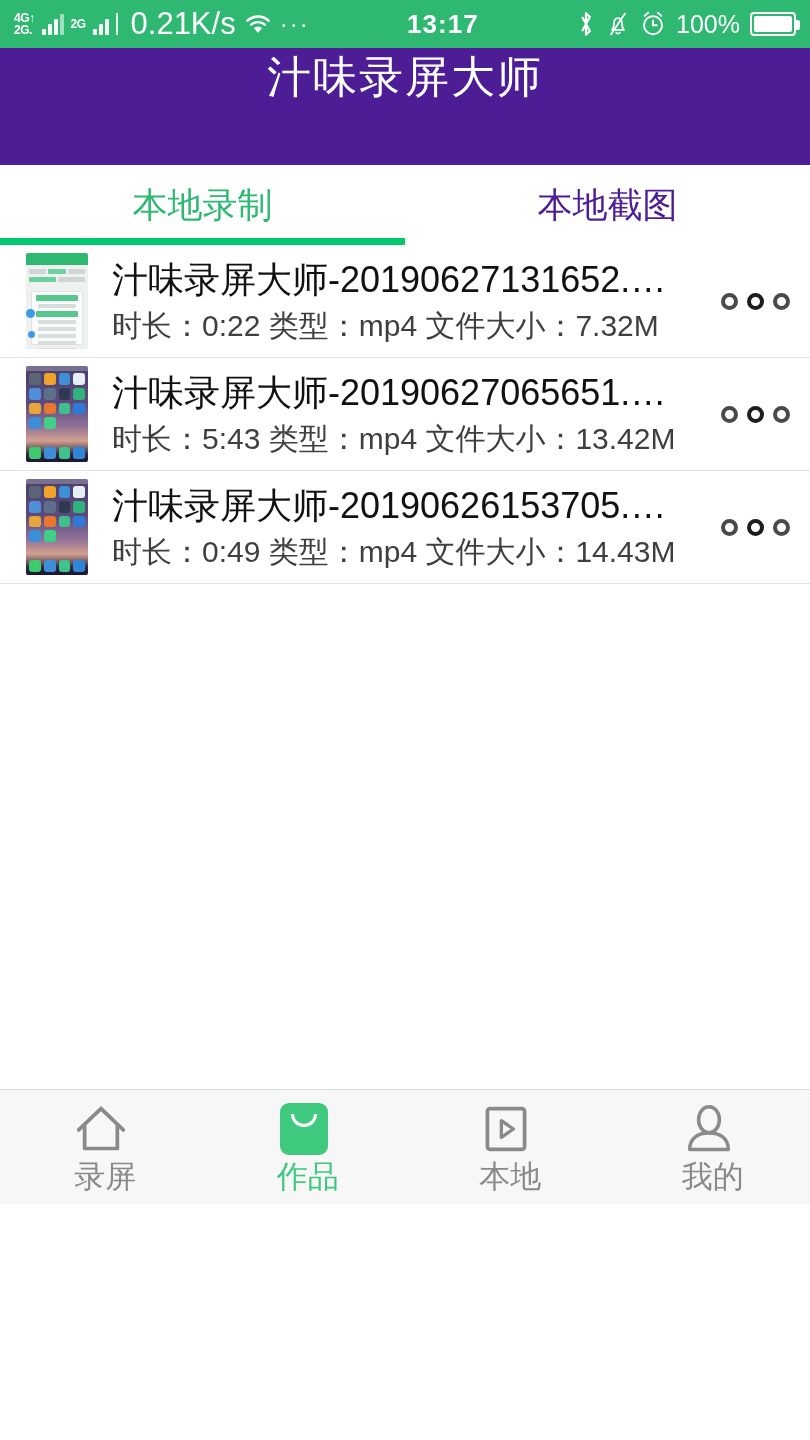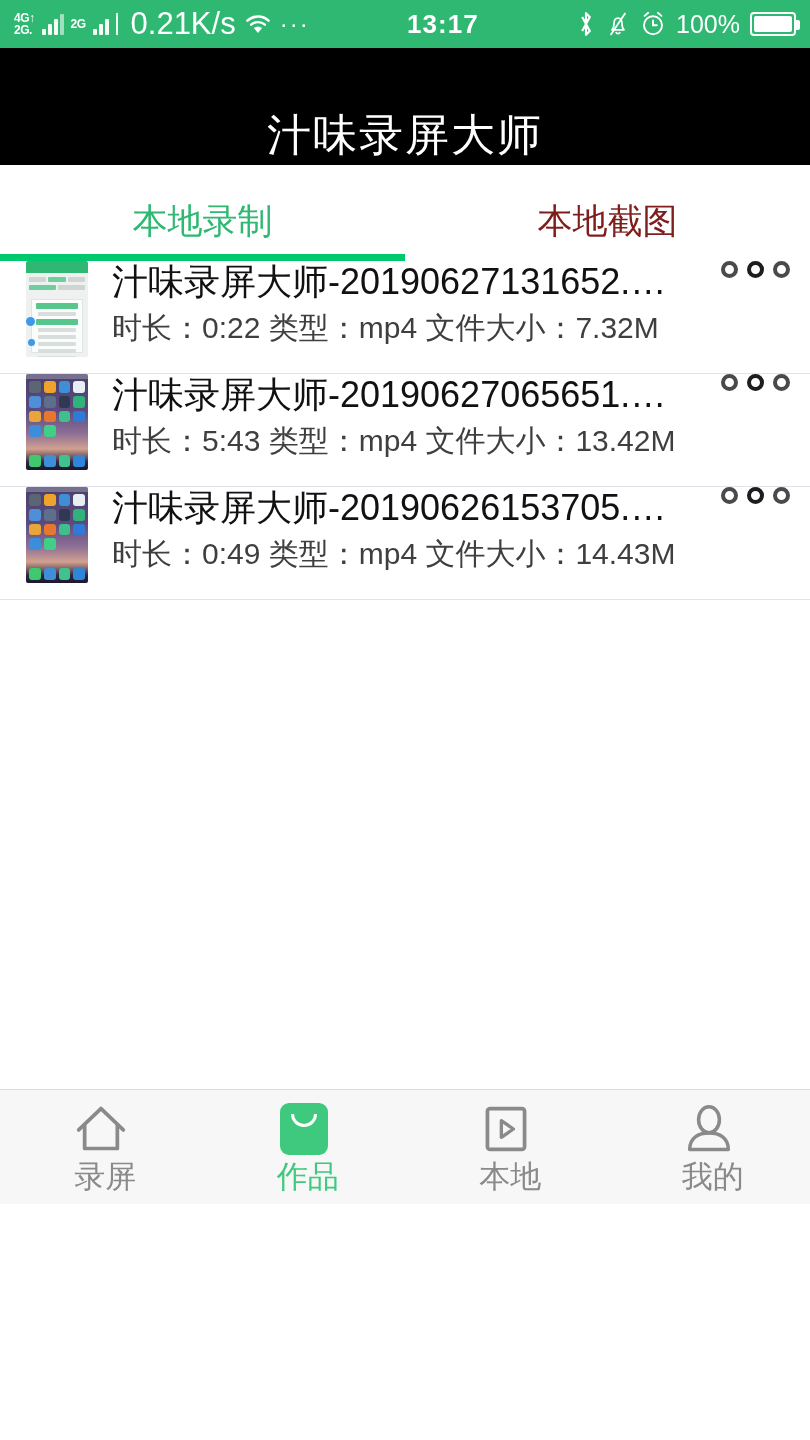--- a/index.html
+++ b/index.html
@@ -31,34 +31,34 @@
 
   .icn { display:inline-block; }
   svg { display:block; }
 
   .battery { width:46px; height:24px; border:2.5px solid #fff; border-radius:4px; position:relative; }
   .battery::after { content:""; position:absolute; right:-6px; top:6px; width:4px; height:10px; background:#fff; border-radius:0 2px 2px 0; }
   .battery .fill { position:absolute; left:2px; top:2px; bottom:2px; right:2px; background:#fff; border-radius:2px; }
 
   
   .appbar {
-    height:117px; background:#000000; color:#fff;
-    display:flex; align-items:flex-end; justify-content:center;
+    height:117px; background:#4c1d95; color:#fff;
+    display:flex; align-items:flex-start; justify-content:center;
   }
   .appbar h1 { font-size:44px; font-weight:400; letter-spacing:2px; }
 
   
-  .tabs { height:80px; display:flex; background:#fff; position:relative;margin-top:16px; }
-  .tab { flex:1; display:flex; align-items:center; justify-content:center; font-size:35px; color:#7f1d1d; }
+  .tabs { height:80px; display:flex; background:#fff; position:relative; }
+  .tab { flex:1; display:flex; align-items:center; justify-content:center; font-size:35px; color:#4c1d95; }
   .tab.active { color:#2EB872; }
   .tab-underline { position:absolute; left:0; bottom:0; width:50%; height:7px; background:#00C86E; }
 
   
   .list { flex:1; background:#fff; overflow:hidden; }
-  .row { height:113px; display:flex; align-items:flex-start; padding:0 0 0 26px; border-bottom:1px solid #dfe3ea; background:#fff; }
+  .row { height:113px; display:flex; align-items:center; padding:0 0 0 26px; border-bottom:1px solid #dfe3ea; background:#fff; }
   .thumb { width:62px; height:96px; flex:0 0 auto; border-radius:2px; overflow:hidden; position:relative; background:#eee; }
   .row-texts { flex:1; min-width:0; padding-left:24px; padding-right:8px; }
   .row-title {
     font-size:36px; color:#111; line-height:1.15;
     white-space:nowrap; overflow:hidden; text-overflow:clip;
   }
   .row-sub { font-size:30px; color:#3f3f3f; margin-top:9px; line-height:1.15; white-space:nowrap; }
   .more-btn { width:110px; flex:0 0 auto; display:flex; align-items:center; justify-content:center; gap:9px; }
   .more-btn i { display:block; width:17px; height:17px; border-radius:50%; border:4px solid #4a4a4a; }
   .more-btn i.mid { border-color:#1d1d1d; }

